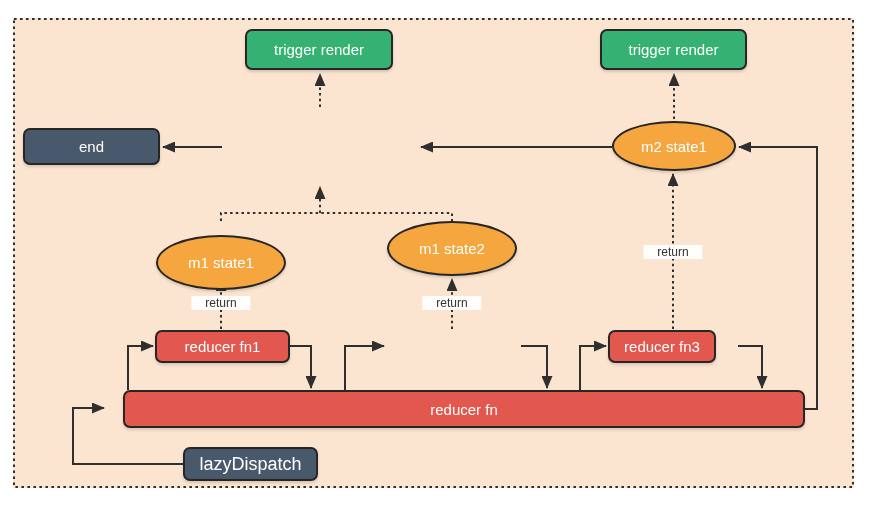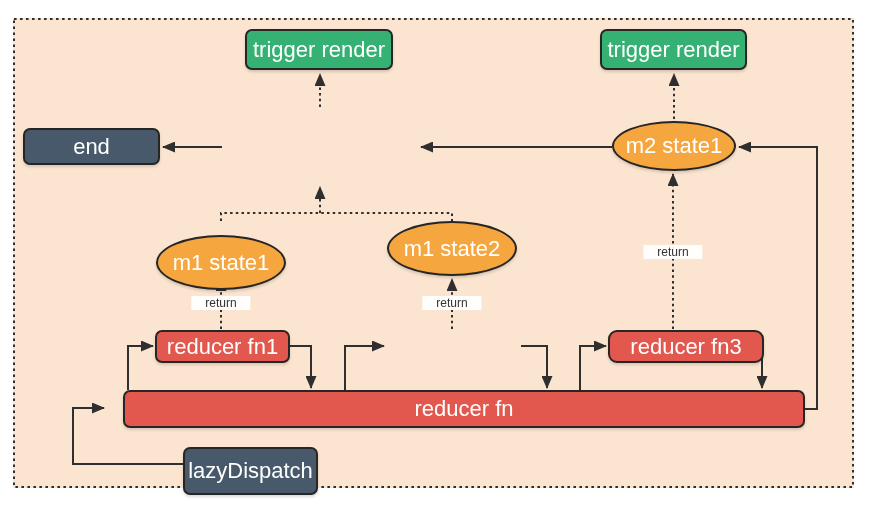--- a/index.html
+++ b/index.html
@@ -12,21 +12,21 @@
   #wires .arrowhead{fill:var(--line);}
   #border-rect{fill:none;stroke:var(--line);stroke-width:2;stroke-dasharray:2.6 3.4;}
   .node{position:absolute;box-sizing:border-box;display:flex;align-items:center;justify-content:center;
         color:var(--text_light);border:2px solid var(--stroke);box-shadow:0 2px 3px rgba(0,0,0,0.15);}
   .box{border-radius:7px;}
   .ellipse{border-radius:50%;}
   .green{background:var(--green);}
   .orange{background:var(--orange);}
   .red{background:var(--red);}
   .slate{background:var(--slate);}
-  .fs17{font-size:22px;}
+  .fs17{font-size:15px;}
   .fs19{font-size:19px;}
   .edge-label{position:absolute;transform:translate(-50%,-50%);background:rgba(255,255,255,0.95);
         color:var(--label_text);font-size:12px;line-height:14px;padding:0 14px;}
 </style>
 </head>
 <body>
 
 <div id="stage">
 
   <div id="canvas-bg"></div>
@@ -69,23 +69,23 @@
 
   <div class="node ellipse orange fs17" style="left:612px;top:121px;width:124px;height:50px;">m2 state1</div>
 
   <div class="node ellipse orange fs17" style="left:156px;top:235px;width:130px;height:55px;">m1 state1</div>
 
   <div class="node ellipse orange fs17" style="left:387px;top:221px;width:130px;height:55px;">m1 state2</div>
 
   <div class="node box red fs17" style="left:155px;top:330px;width:135px;height:33px;">reducer fn1</div>
 
 
-  <div class="node box red fs17" style="left:608px;top:330px;width:156px;height:33px;border-radius:9px;">reducer fn3</div>
+  <div class="node box red fs17" style="left:608px;top:330px;width:108px;height:33px;">reducer fn3</div>
 
   <div class="node box red fs17" style="left:106px;top:390px;width:682px;height:38px;margin-left:17px;">reducer fn</div>
 
-  <div class="node box slate fs17" style="left:183px;top:447px;width:135px;height:48px;font-size:22px;">lazyDispatch</div>
+  <div class="node box slate fs17" style="left:183px;top:447px;width:135px;height:34px;font-size:18px;">lazyDispatch</div>
 
   <span class="edge-label" style="left:221px;top:303px;">return</span>
   <span class="edge-label" style="left:452px;top:303px;">return</span>
   <span class="edge-label" style="left:673px;top:252px;">return</span>
 
 </div>
 
 </body></html>

